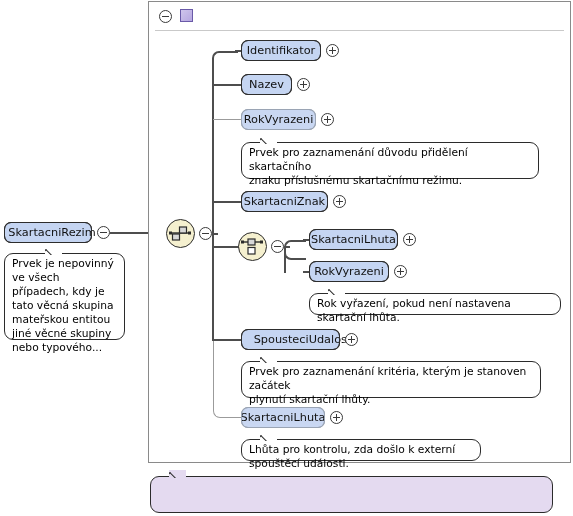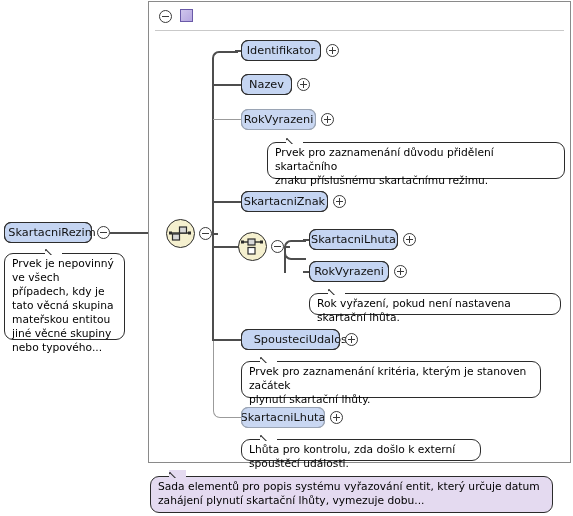--- a/index.html
+++ b/index.html
@@ -188,21 +188,21 @@
   <div class="node" style="left:92px;top:72px;width:51px;">
     <span>Nazev</span>
   </div>
   <div class="tgl plus" style="left:148px;top:76px;"></div>
 
   <div class="node optional" style="left:92px;top:107px;width:75px;">
     <span>RokVyrazeni</span>
   </div>
   <div class="tgl plus" style="left:172px;top:111px;"></div>
 
-  <div class="anno" style="left:92px;top:140px;width:298px;height:37px;margin-left:26px;">
+  <div class="anno" style="left:92px;top:140px;width:298px;height:37px;">
     <div class="tip" style="left:18px;">
         <i></i>
       </div>
     <p>Prvek pro zaznamenání důvodu přidělení skartačního
 znaku příslušnému skartačnímu režimu.</p>
   </div>
 
   <div class="node" style="left:92px;top:189px;width:87px;">
     <span>SkartacniZnak</span>
   </div>
@@ -249,14 +249,13 @@
       </div>
     <p>Lhůta pro kontrolu, zda došlo k externí spouštěcí události.</p>
   </div>
 
 </div>
 
 <div class="anno purple" style="left:150px;top:476px;width:403px;height:37px;">
   <div class="tip" style="left:18px;">
       <i></i>
     </div>
-  <p>Sada elementů pro popis systému vyřazování entit, který určuje datum zahájení plynutí skartační lhůty, vymezuje dobu...</p>
 </div>
 
 </body></html>

